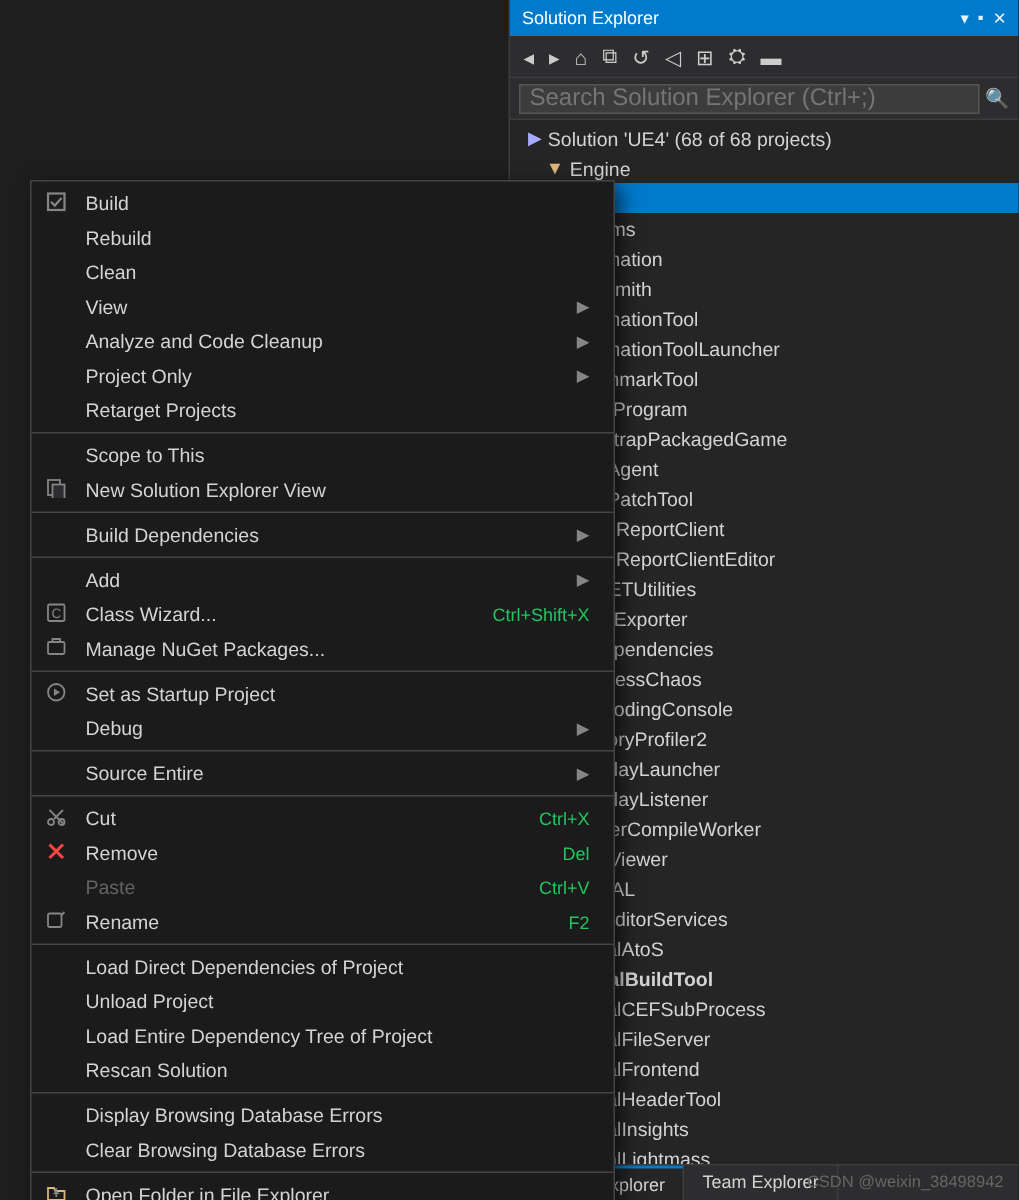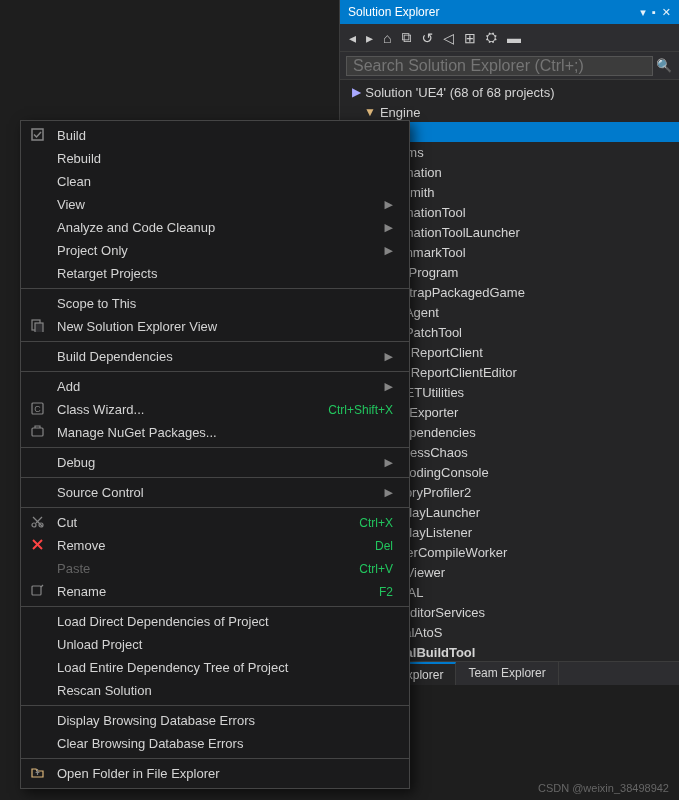--- a/index.html
+++ b/index.html
@@ -13,21 +13,21 @@
       overflow: hidden;
       position: relative;
     }
 
     
     .solution-explorer {
       position: absolute;
       top: 0;
       right: 0;
       width: 340px;
-      height: 685px;
+      height: 800px;
       background: #252526;
       border-left: 1px solid #3c3c3c;
       display: flex;
       flex-direction: column;
     }
 
     .se-titlebar {
       background: #007acc;
       color: #fff;
       font-size: 12px;
@@ -442,28 +442,35 @@
       </div>
       <div class="cm-item">
         <span class="cm-icon"><svg width="13" height="13" viewBox="0 0 13 13">
             <rect x="1" y="3" width="11" height="8" rx="1" fill="none" stroke="#858585" stroke-width="1.2"></rect>
             <path d="M4 3 L4 1 L9 1 L9 3" stroke="#858585" stroke-width="1.2" fill="none"></path>
           </svg></span>
         <span class="cm-label">Manage NuGet Packages...</span>
       </div>
       <div class="cm-separator"></div>
       <div class="cm-item">
+        <span class="cm-icon"><svg width="13" height="13" viewBox="0 0 13 13">
+            <circle cx="6.5" cy="6.5" r="5.5" fill="none" stroke="#858585" stroke-width="1.2"></circle>
+            <polygon points="5,4 5,9 9,6.5" fill="#858585"></polygon>
+          </svg></span>
+        <span class="cm-label">Set as Startup Project</span>
+      </div>
+      <div class="cm-item">
         <span class="cm-icon"></span>
         <span class="cm-label">Debug</span>
         <span class="cm-arrow">▶</span>
       </div>
       <div class="cm-separator"></div>
       <div class="cm-item">
         <span class="cm-icon"></span>
-        <span class="cm-label">Source Control</span>
+        <span class="cm-label">Source Entire</span>
         <span class="cm-arrow">▶</span>
       </div>
       <div class="cm-separator"></div>
       <div class="cm-item">
         <span class="cm-icon"><svg width="13" height="13" viewBox="0 0 13 13">
             <circle cx="3" cy="10" r="2" fill="none" stroke="#858585" stroke-width="1.2"></circle>
             <circle cx="10" cy="10" r="2" fill="none" stroke="#858585" stroke-width="1.2"></circle>
             <line x1="2" y1="2" x2="11" y2="11" stroke="#858585" stroke-width="1.2"></line>
             <line x1="11" y1="2" x2="5" y2="8" stroke="#858585" stroke-width="1.2"></line>
           </svg></span>

